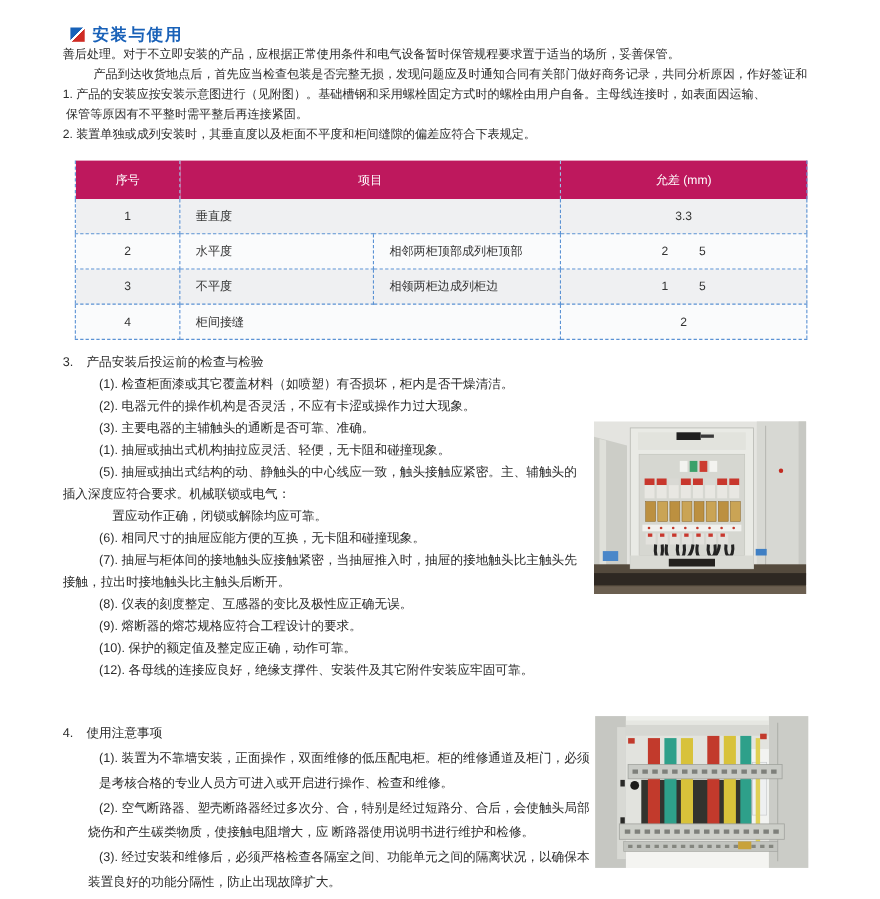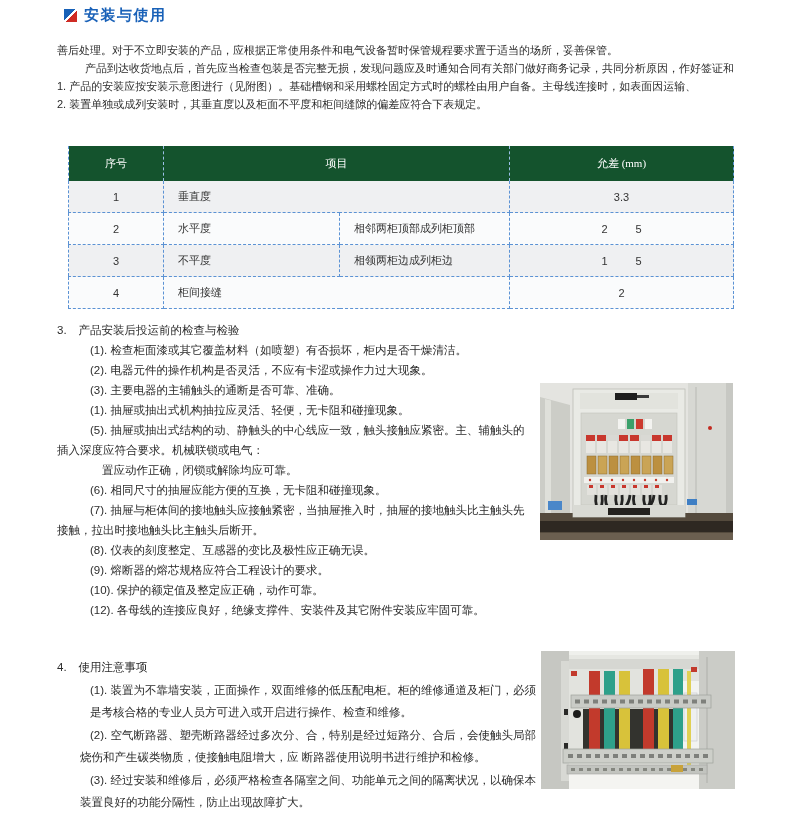--- a/index.html
+++ b/index.html
@@ -2,37 +2,37 @@
 <html><head>
 <meta charset="utf-8">
 <style>
   html,body{margin:0;padding:0;}
   body{
     width:800px;height:817px;position:relative;overflow:hidden;
     background:#ffffff;color:#2e2e2e;
     font-family:"Liberation Sans","DejaVu Sans",sans-serif;
   }
   
-  .title-row{position:absolute;left:64px;top:6px;display:flex;align-items:center;gap:7px;}
+  .title-row{position:absolute;left:64px;top:22px;display:flex;align-items:center;gap:7px;}
   .badge{width:13px;height:13px;
     background:linear-gradient(135deg,#1761b8 45%,#ffffff 45%,#ffffff 55%,#cf2b24 55%);}
   .page-title{font-size:15px;font-weight:bold;color:#1961b8;letter-spacing:1.5px;}
 
   
   .intro{position:absolute;left:57px;top:41px;width:700px;font-size:11px;line-height:18px;color:#2b2b2b;}
   .intro .ln{white-space:nowrap;}
   .ind-first{padding-left:28px;}
   .ind-sm{padding-left:3px;}
 
   
   .tol-table{position:absolute;left:68px;top:146px;width:665px;border-collapse:collapse;
     table-layout:fixed;font-size:11px;color:#333;
     border-left:1px dashed #5b92d4;border-right:1px dashed #5b92d4;border-bottom:1px dashed #5b92d4;}
-  .tol-table th{background:#14532d;color:#ffffff;font-weight:normal;height:33px;
-    border-right:1px dashed #9cc0e8;font-family:Liberation Serif, serif;}
+  .tol-table th{background:#be185d;color:#ffffff;font-weight:normal;height:33px;
+    border-right:1px dashed #9cc0e8;}
   .tol-table th:last-child{border-right:none;}
   .tol-table td{height:29px;border-right:1px dashed #5b92d4;border-bottom:1px dashed #5b92d4;}
   .tol-table td:last-child{border-right:none;}
   .tol-table tr.odd td{background:#eff0f2;}
   .tol-table tr.even td{background:#fafbfc;}
   .c{text-align:center;}
   .l{text-align:left;padding-left:14px;}
   .vgap{margin-left:28px;}
 
   
@@ -57,20 +57,21 @@
 
 <div class="title-row">
   <span class="badge"></span>
   <span class="page-title">安装与使用</span>
 </div>
 
 <div class="intro">
   <div class="ln">善后处理。对于不立即安装的产品，应根据正常使用条件和电气设备暂时保管规程要求置于适当的场所，妥善保管。</div>
   <div class="ln ind-first">产品到达收货地点后，首先应当检查包装是否完整无损，发现问题应及时通知合同有关部门做好商务记录，共同分析原因，作好签证和</div>
   <div class="ln">1. 产品的安装应按安装示意图进行（见附图）。基础槽钢和采用螺栓固定方式时的螺栓由用户自备。主母线连接时，如表面因运输、</div>
+  <div class="ln ind-sm">保管等原因有不平整时需平整后再连接紧固。</div>
   <div class="ln">2. 装置单独或成列安装时，其垂直度以及柜面不平度和柜间缝隙的偏差应符合下表规定。</div>
 </div>
 
 <table class="tol-table">
   <colgroup>
       <col style="width:95px">
       <col style="width:176px">
       <col style="width:170px">
       <col style="width:224px">
     </colgroup>

